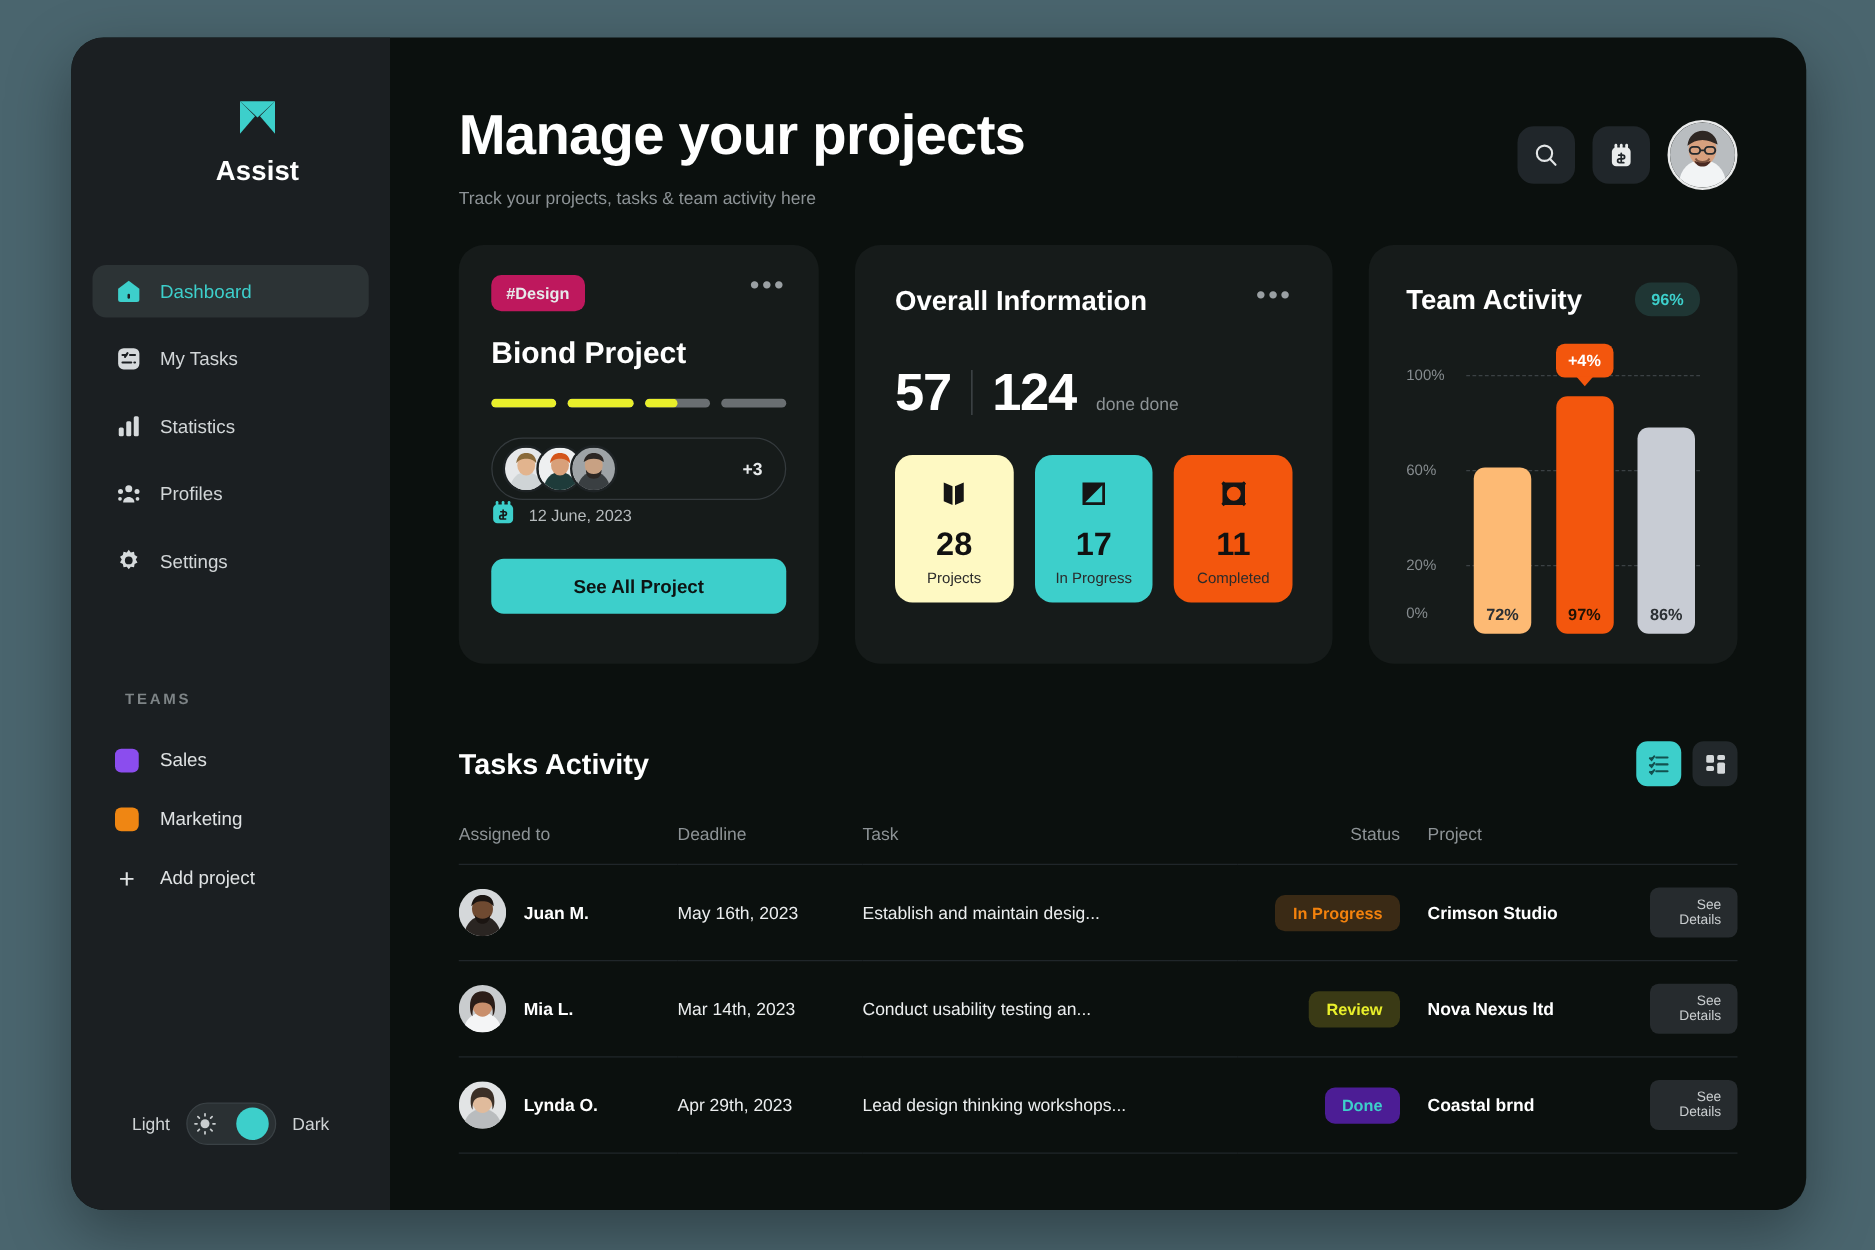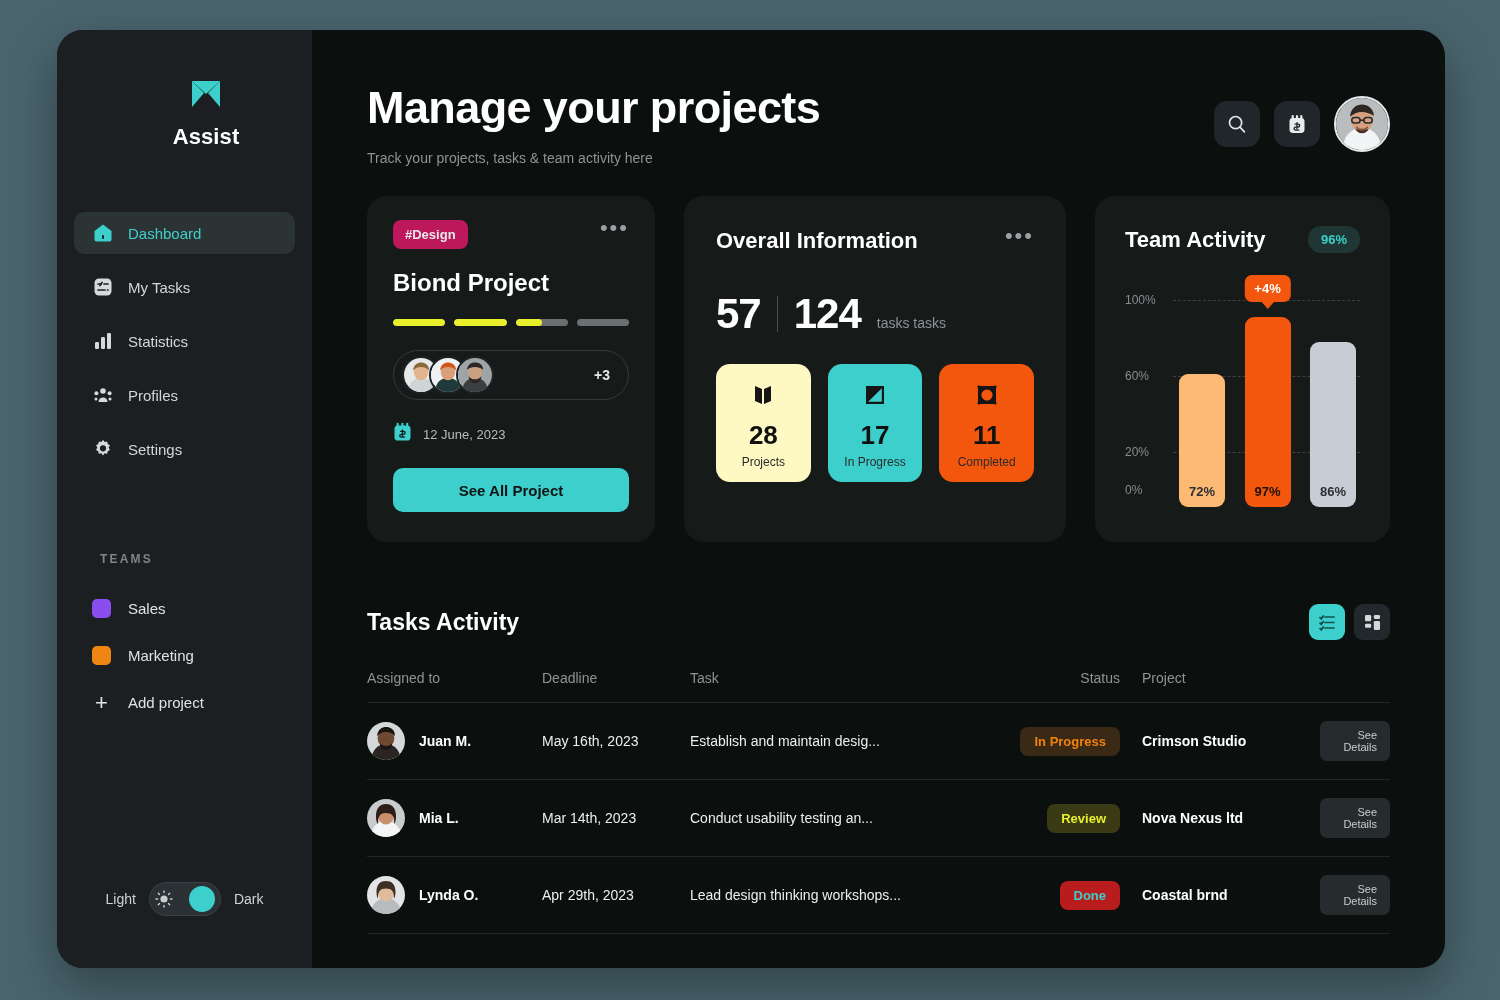--- a/index.html
+++ b/index.html
@@ -88,21 +88,21 @@
   .seg-row { display: flex; gap: 9px; margin-top: 22px; }
   .seg { height: 7px; border-radius: 4px; background: #6a6f72; flex: 1; overflow: hidden; }
   .seg > i { display: block; height: 100%; background: #e9ef2b; border-radius: 4px; }
   .members {
     margin-top: 24px; height: 50px; border: 1px solid #343a3d; border-radius: 25px;
     display: flex; align-items: center; justify-content: space-between; padding: 0 18px 0 8px;
   }
   .m-stack { display: flex; }
   .m-av { width: 38px; height: 38px; border-radius: 50%; border: 2px solid #1d2224; overflow: hidden; margin-right: -11px; }
   .m-more { color: #e6e9ea; font-size: 14px; font-weight: 600; }
-  .date-row { display: flex; align-items: center; gap: 11px; margin-top: 22px; }
+  .date-row { display: flex; align-items: center; gap: 11px; }
   .date-txt { color: #b6bbbd; font-size: 13px; }
   .btn-primary {
     margin-top: 22px; width: 100%; height: 44px; border-radius: 10px;
     background: #3dcfcb; color: #0d1413; font-size: 15px; font-weight: bold;
     display: flex; align-items: center; justify-content: center; cursor: pointer; border: none;
   }
 
   .card-overall { width: 382px; flex: 0 0 382px; padding: 32px 32px 28px; }
   .co-head { display: flex; align-items: flex-start; justify-content: space-between; }
   .co-title { color: #ffffff; font-size: 22px; font-weight: bold; }
@@ -385,21 +385,21 @@
 
       <section class="card card-overall">
         <div class="co-head">
           <span class="co-title">Overall Information</span>
           <span class="dots">•••</span>
         </div>
         <div class="co-nums">
           <span class="co-big">57</span>
           <span class="co-div"></span>
           <span class="co-big">124</span>
-          <span class="co-done">tasks tasks</span>
+          <span class="co-done">done done</span>
         </div>
         <div class="stat-row">
 
           <div class="stat" style="background:#fef9c3">
             <span class="stat-ico">
               <svg width="24" height="24" viewBox="0 0 24 24">
                   <path d="M4 3 L11 6 V21 L4 18 Z" fill="#151515"></path>
                   <path d="M13 6 L20 3 V18 L13 21 Z" fill="#151515"></path>
                 </svg>
             </span>
@@ -565,21 +565,21 @@
                     <ellipse cx="19" cy="16" rx="8" ry="9.4" fill="#e0bb9c"></ellipse>
                     <path d="M9.5 16c0-8 4-11 9.5-11s9.5 3 9.5 11c0 4-1 6-1.6 6.6.4-7-2-10-7.9-10s-8.3 3-7.9 10C10.5 22 9.5 20 9.5 16Z" fill="#3b2f26"></path>
                   </svg>
               </span>
               <span class="who-name">Lynda O.</span>
             </span>
           </td>
           <td class="cell-dead">Apr 29th, 2023</td>
           <td class="cell-task">Lead design thinking workshops...</td>
           <td class="col-r">
-            <span class="badge" style="background:#b91c1c;color:#3dcfcb">Done</span>
+            <span class="badge" style="background:#4c1d95;color:#3dcfcb">Done</span>
           </td>
           <td class="cell-proj" style="padding-left:22px">Coastal brnd</td>
           <td class="col-r">
             <span class="see-btn">See Details</span>
           </td>
         </tr>
 
       </tbody>
     </table>
 

